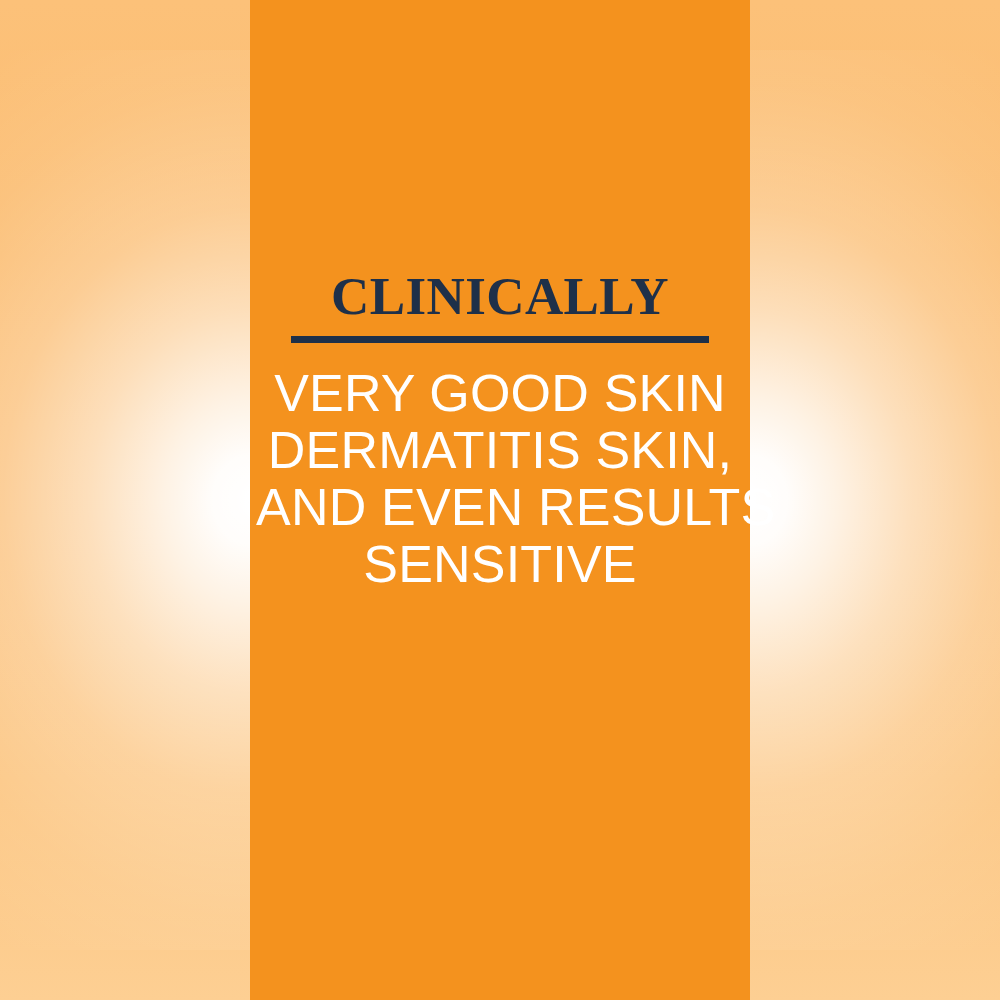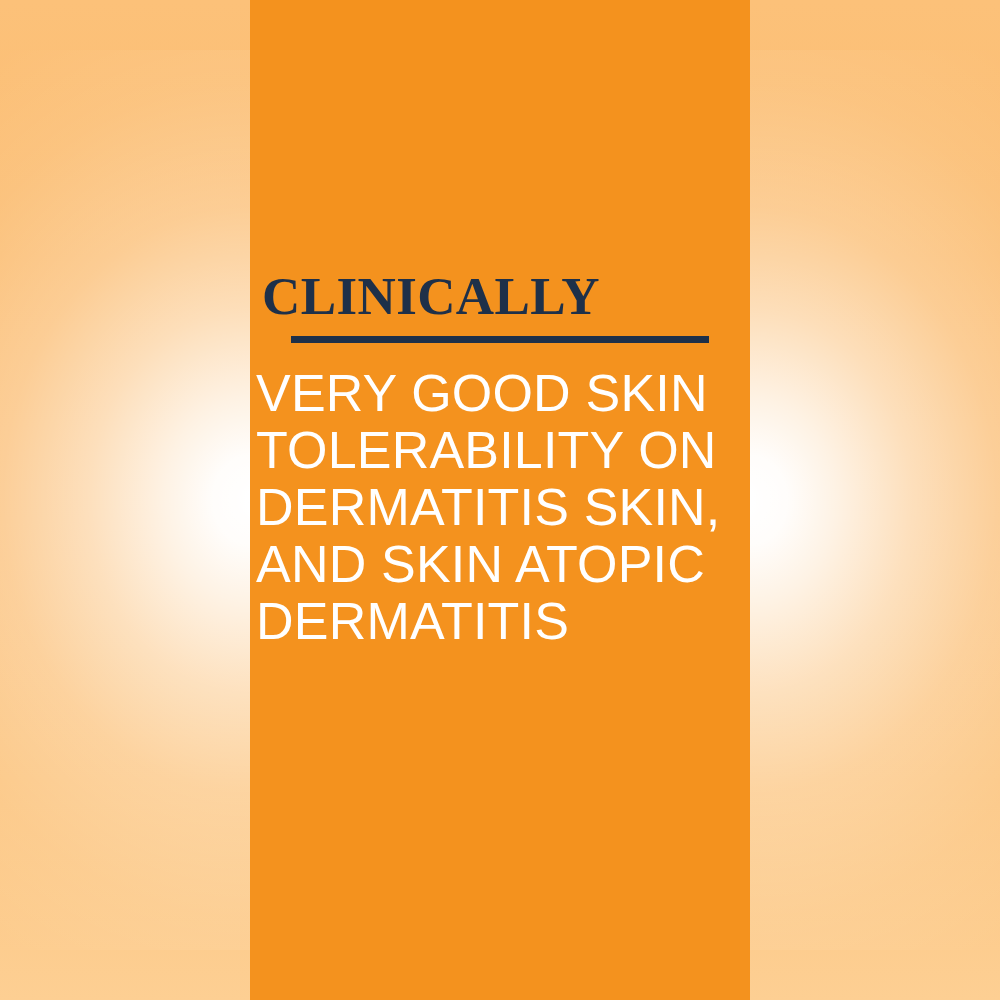--- a/index.html
+++ b/index.html
@@ -106,20 +106,21 @@
     width: 500px;
     height: 1000px;
     background: #f4921e;
   }
 
   .content {
     position: absolute;
     left: 0;
     right: 0;
     top: 268px;
+    text-align: center;
   }
 
   .headline {
     color: #1e3049;
     font-family: "Liberation Serif", serif;
     font-weight: bold;
     font-size: 53px;
     line-height: 56px;
     letter-spacing: 0.4px;
     margin: 0;
@@ -209,22 +210,21 @@
     <div class="content">
 
       <h1 class="headline">
         <span class="hl-line">CLINICALLY</span>
       </h1>
 
       <div class="rule"></div>
 
       <p class="subhead">
         <span class="sh-line">VERY GOOD SKIN</span>
-        <span class="sh-line">TOLERABILITY ON</span>
         <span class="sh-line">DERMATITIS SKIN,</span>
-        <span class="sh-line">AND SKIN ATOPIC</span>
-        <span class="sh-line">DERMATITIS</span>
+        <span class="sh-line">AND EVEN RESULTS</span>
+        <span class="sh-line">SENSITIVE</span>
       </p>
 
     </div>
   </div>
 
 </div>
 
 </body></html>

